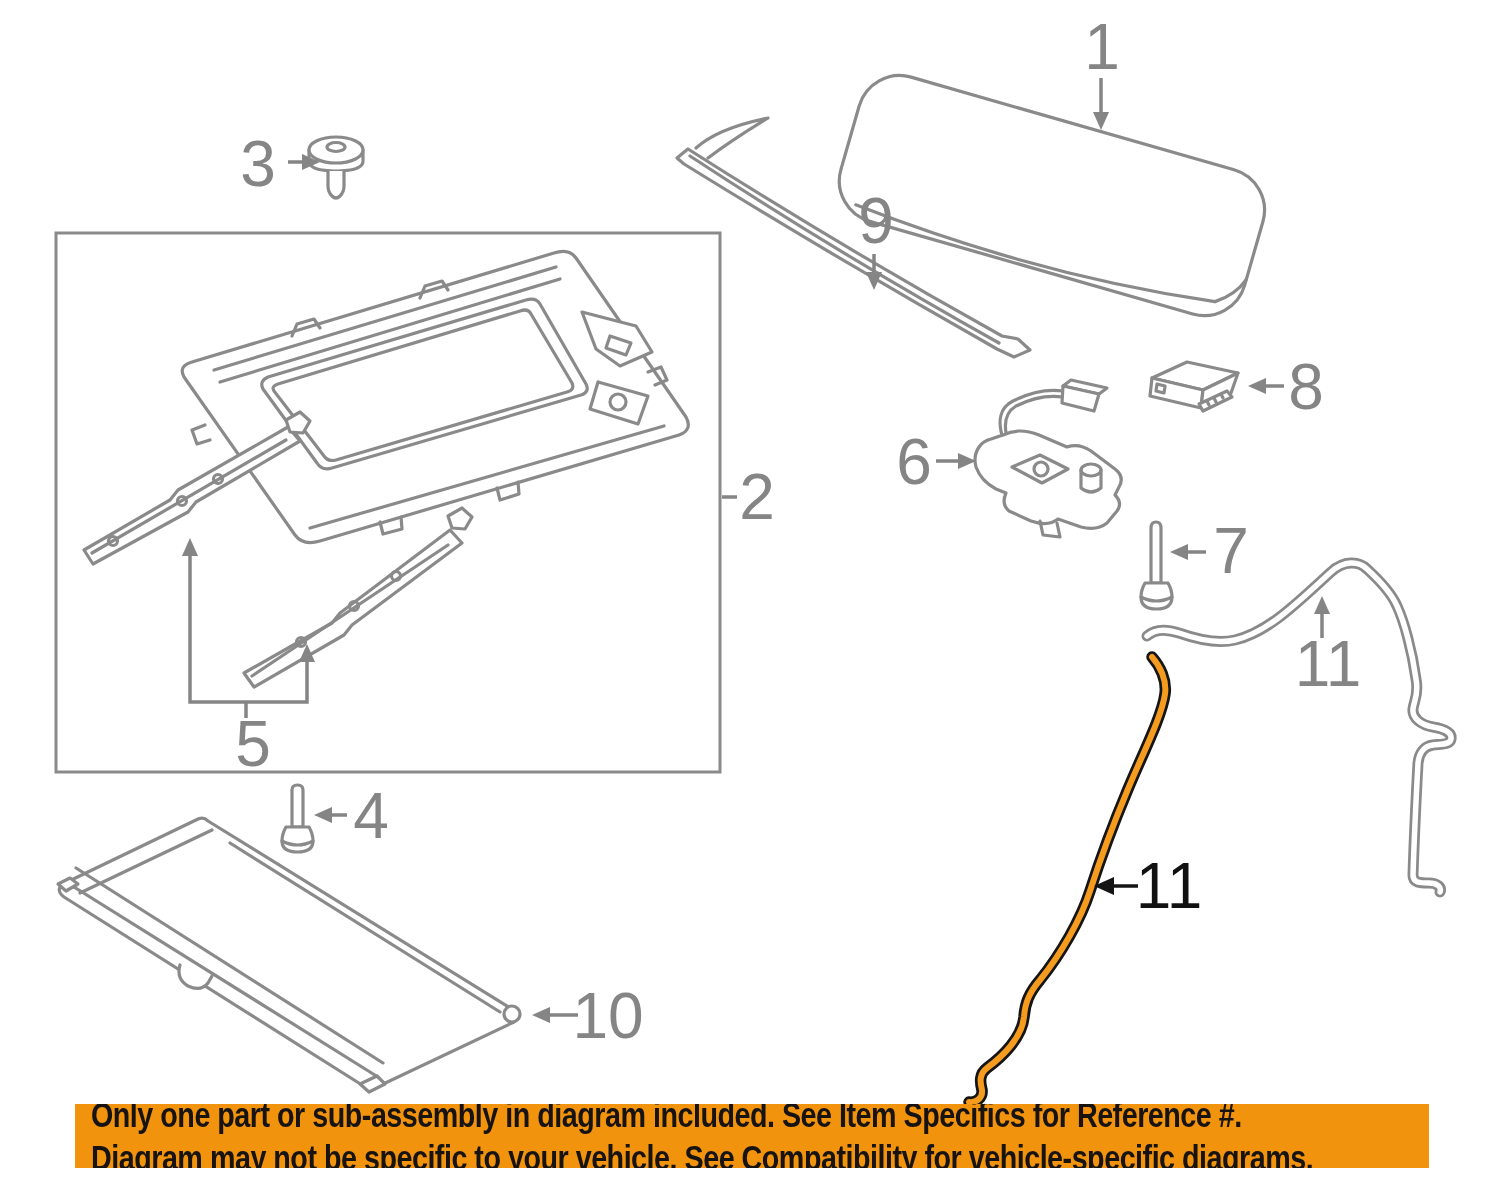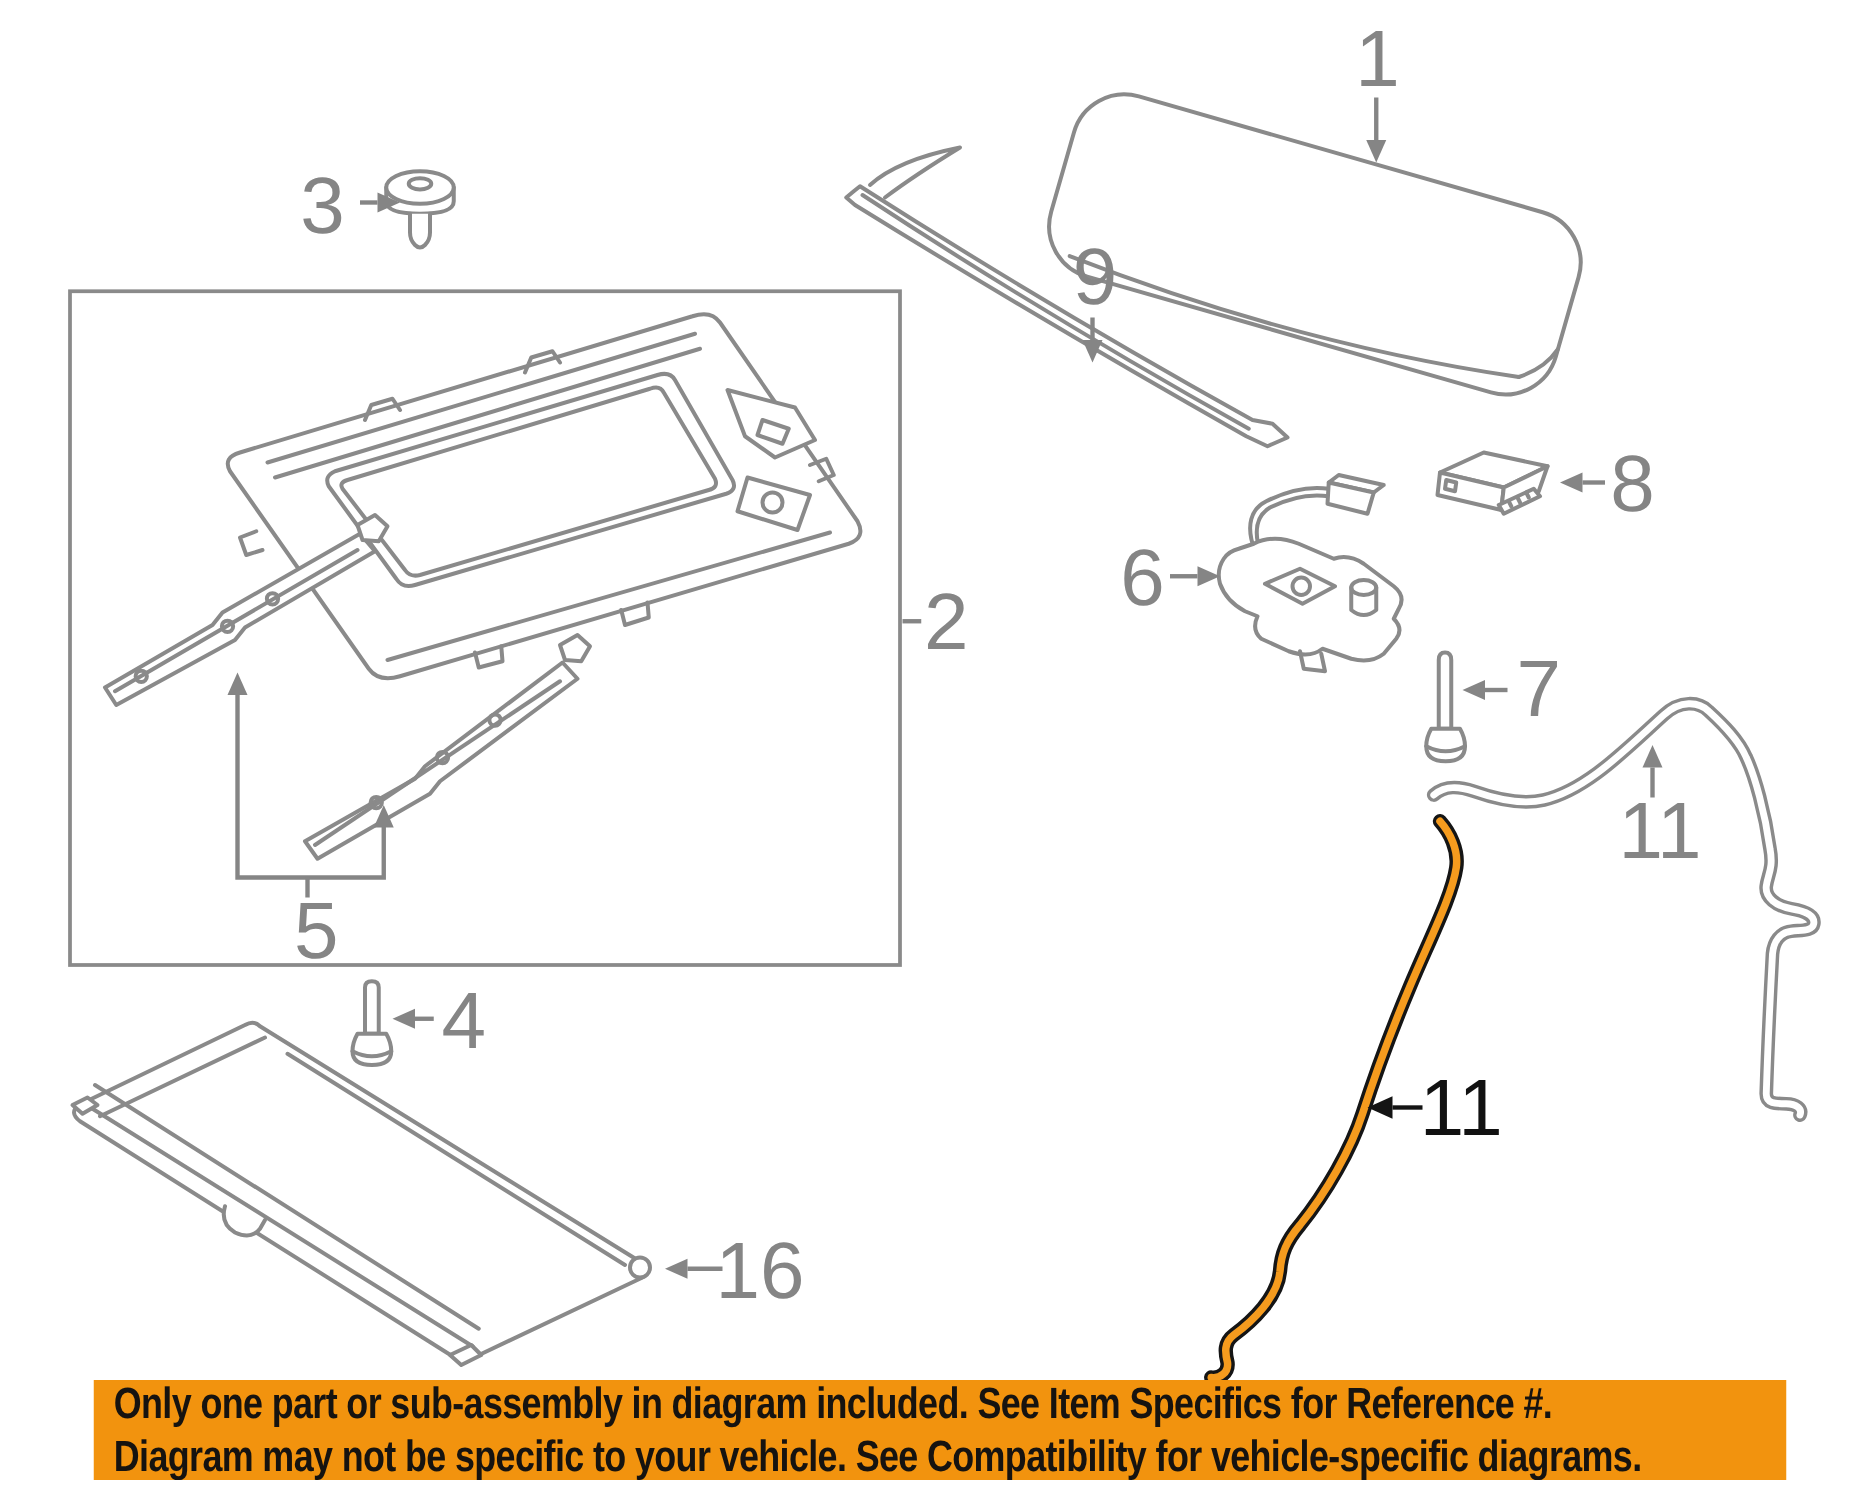--- a/index.html
+++ b/index.html
@@ -27,21 +27,21 @@
   .h11i{fill:none;stroke:var(--highlight,#F59B1E);stroke-width:6;stroke-linecap:round;stroke-linejoin:round}
   
   .part-label{
     position:absolute;transform:translate(-50%,-50%);
     font-size:64px;line-height:1;color:var(--label,#858585);
     user-select:none;white-space:nowrap;
   }
   .part-label.hl{color:var(--highlight-label,#111111)}
   
   .banner{
-    position:absolute;left:75px;top:1104px;width:1354px;height:80px;
+    position:absolute;left:75px;top:1104px;width:1354px;height:64px;
     background:var(--banner-bg,#F2930E);color:var(--banner-text,#161310);
     display:flex;flex-direction:column;justify-content:center;gap:2px;
     padding-left:16px;box-sizing:border-box;overflow:hidden;
   }
   .banner-line{
     font-weight:bold;font-size:35px;letter-spacing:-0.6px;line-height:1.18;
     white-space:nowrap;transform:scaleX(0.82);transform-origin:0 50%;
   }
 </style>
 </head>
@@ -207,21 +207,21 @@
 
   <div class="part-label" style="left:1102px;top:47px">1</div>
   <div class="part-label" style="left:757px;top:497px">2</div>
   <div class="part-label" style="left:258px;top:164px">3</div>
   <div class="part-label" style="left:371px;top:816px">4</div>
   <div class="part-label" style="left:253px;top:744px">5</div>
   <div class="part-label" style="left:914px;top:462px">6</div>
   <div class="part-label" style="left:1231px;top:551px">7</div>
   <div class="part-label" style="left:1306px;top:387px">8</div>
   <div class="part-label" style="left:876px;top:221px">9</div>
-  <div class="part-label" style="left:608px;top:1016px">16</div>
+  <div class="part-label" style="left:608px;top:1016px">10</div>
   <div class="part-label hl" style="left:1169px;top:886px">11</div>
   <div class="part-label" style="left:1328px;top:664px">11</div>
 
   <div class="banner">
     <div class="banner-line">Only one part or sub-assembly in diagram included. See Item Specifics for Reference #.</div>
     <div class="banner-line">Diagram may not be specific to your vehicle. See Compatibility for vehicle-specific diagrams.</div>
   </div>
 
 </div>
 

